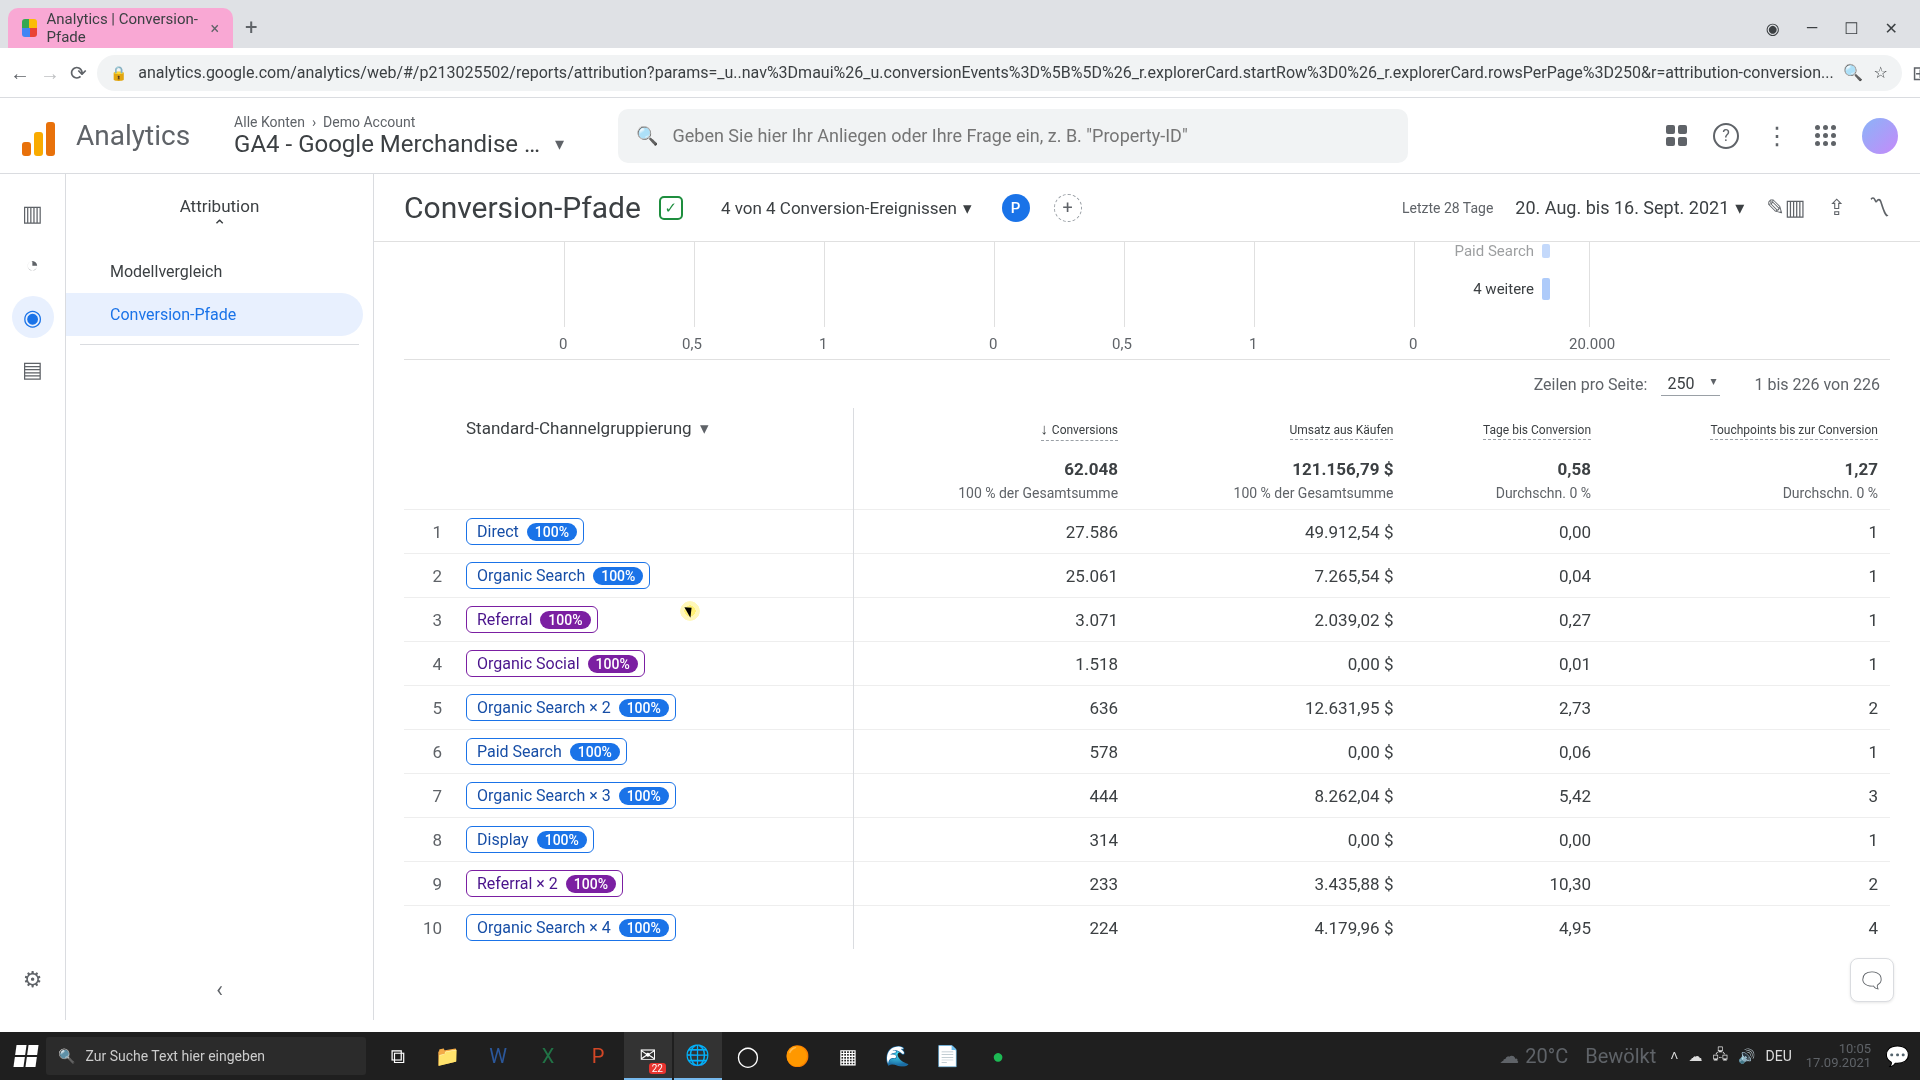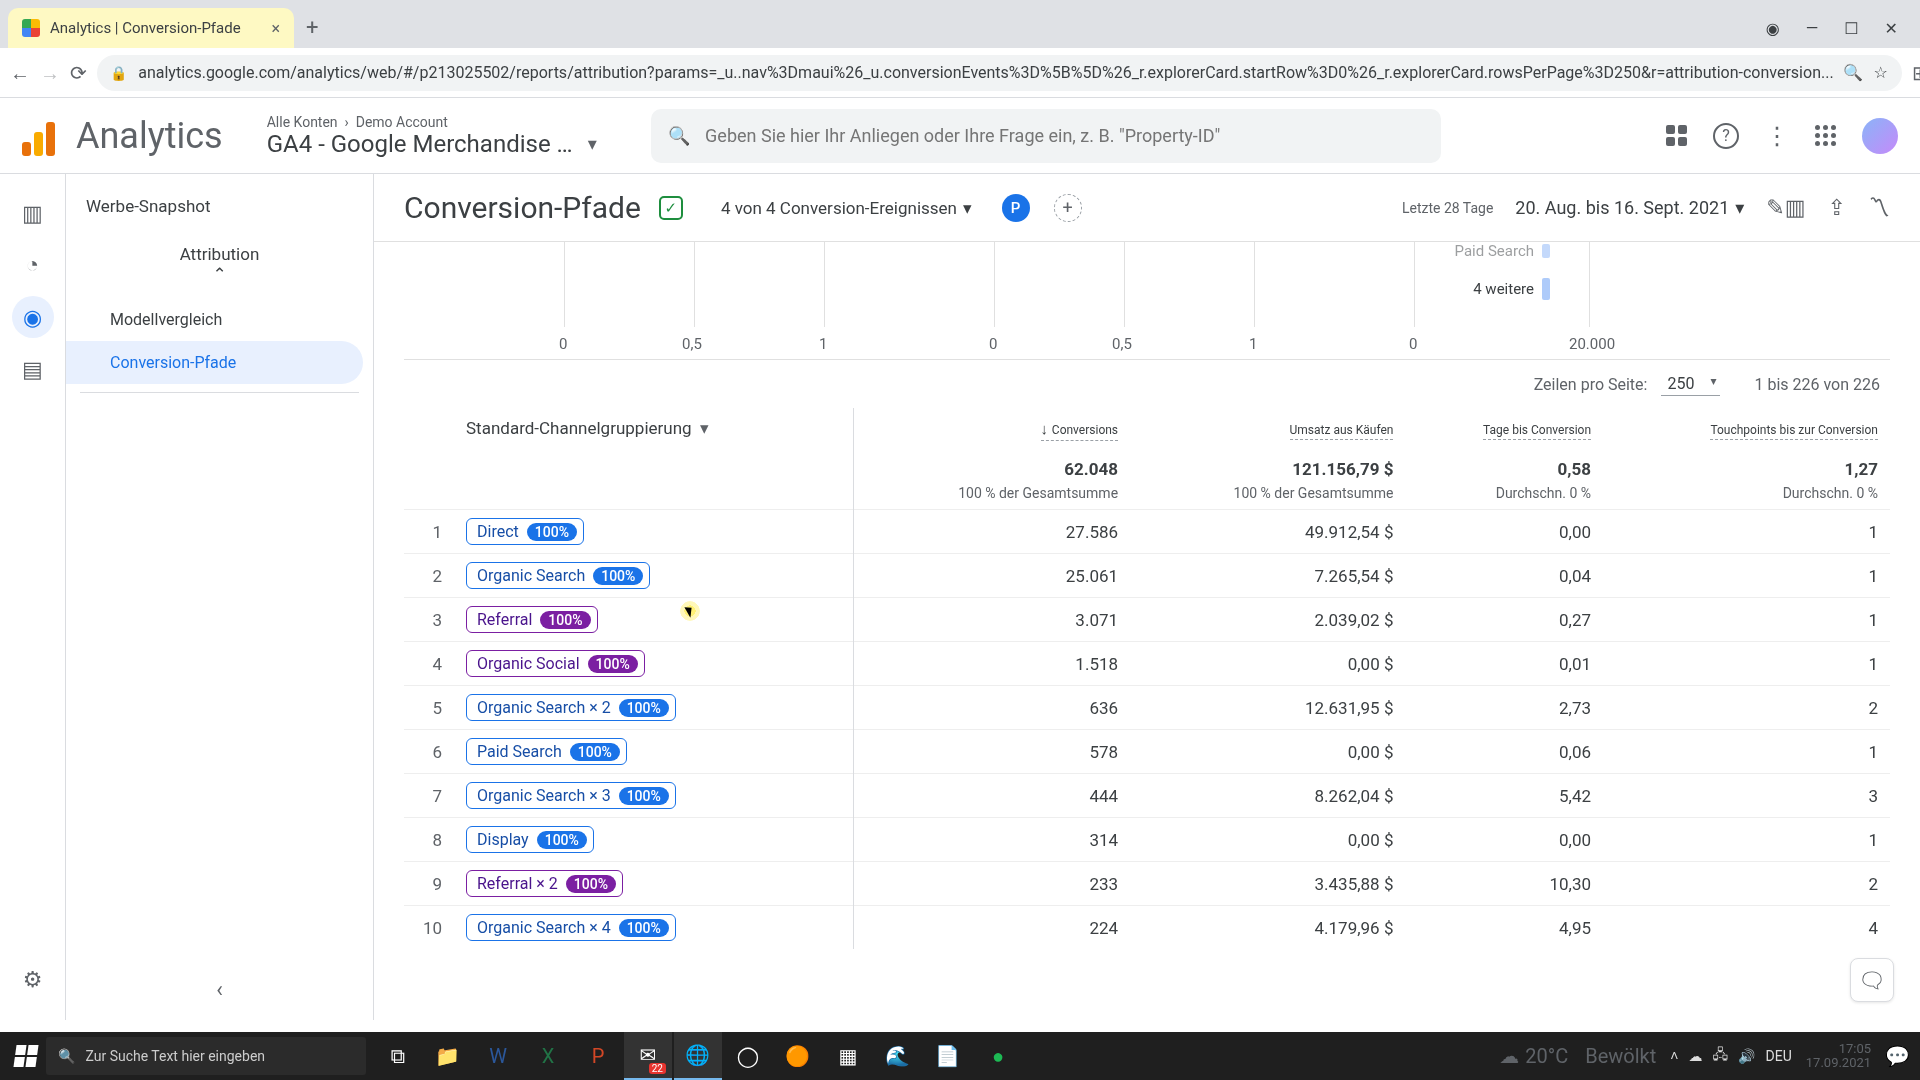--- a/index.html
+++ b/index.html
@@ -1,39 +1,39 @@
 <!DOCTYPE html>
 <html><head>
 <meta charset="utf-8">
 <style>
   * { box-sizing: border-box; margin: 0; padding: 0; font-family: "Segoe UI", Roboto, Arial, sans-serif; }
   body { width: 1920px; height: 1080px; overflow: hidden; background: #fff; transform-origin: top left; }
 
   
   .browser-chrome { background: #dfe1e5; }
   .tab-strip { height: 48px; display: flex; align-items: flex-end; padding: 0 8px; }
-  .tab { background: #fef9c3; height: 40px; display: flex; align-items: center; padding: 0 14px; border-radius: 10px 10px 0 0; gap: 10px; font-size: 15px; color: #3c4043; width: 286px; }
+  .tab { background: #f9a8d4; height: 40px; display: flex; align-items: center; padding: 0 14px; border-radius: 10px 10px 0 0; gap: 10px; font-size: 15px; color: #3c4043; width: 225px; }
   .tab .favicon { width: 18px; height: 18px; border-radius: 3px; background: conic-gradient(#fbbc05 0 90deg,#ea4335 90deg 180deg,#4285f4 180deg 270deg,#34a853 270deg 360deg); }
   .tab .close { margin-left: auto; font-size: 16px; color:#5f6368; }
   .new-tab { font-size: 22px; color:#5f6368; padding: 0 12px 8px; }
   .win-controls { margin-left: auto; display: flex; gap: 26px; padding: 4px 14px 10px; color:#3c4043; font-size:16px; }
   .toolbar { background:#fff; height: 50px; display:flex; align-items:center; padding: 0 10px; gap: 10px; border-bottom:1px solid #dadce0; }
   .nav-btn { width: 32px; height: 32px; display:flex; align-items:center; justify-content:center; color:#5f6368; font-size:20px; border-radius:50%; }
   .addr { flex:1; background:#f1f3f4; height:36px; border-radius:18px; display:flex; align-items:center; padding:0 14px; font-size:16px; color:#3c4043; gap:10px; }
   .lock { font-size:14px; color:#5f6368; }
   .tb-right { display:flex; align-items:center; gap:16px; color:#5f6368; font-size:20px; }
 
   
   .ga-header { height: 76px; display:flex; align-items:center; padding: 0 22px; gap: 14px; border-bottom:1px solid #dadce0; }
   .ga-logo { width:40px;height:40px;display:flex;align-items:flex-end;gap:3px; }
   .ga-logo span { display:block; background:#f9ab00; border-radius:3px; }
   .ga-logo .b1{width:9px;height:14px;background:#e8710a}
   .ga-logo .b2{width:9px;height:24px;background:#f9ab00}
   .ga-logo .b3{width:9px;height:34px;background:#e8710a}
-  .ga-name { font-size:36px; color:#5f6368; font-weight:400; }
+  .ga-name { font-size:28px; color:#5f6368; font-weight:400; }
   .ga-prop { margin-left: 30px; }
   .ga-prop .crumb { font-size:14px; color:#5f6368; }
   .ga-prop .prop-row { display:flex; align-items:center; gap:15px; font-size:24px; color:#3c4043; }
   .ga-prop .prop-row .chev { color:#5f6368; font-size:18px; }
   .ga-search { margin-left: 40px; width: 790px; height:54px; background:#f1f3f4; border-radius:10px; display:flex; align-items:center; padding:0 18px; gap:14px; color:#5f6368; font-size:18px; }
   .ga-search input { border:none; background:transparent; flex:1; font-size:18px; color:#3c4043; outline:none; }
   .ga-header-right { margin-left:auto; display:flex; align-items:center; gap:26px; color:#5f6368; font-size:24px; }
   .grid-icon { display:grid; grid-template-columns:repeat(2,9px); grid-template-rows:repeat(2,9px); gap:3px; }
   .grid-icon span{background:#5f6368;border-radius:2px;}
   .apps-icon { display:grid; grid-template-columns:repeat(3,5px); grid-template-rows:repeat(3,5px); gap:3px; }
@@ -200,21 +200,20 @@
 <div class="app">
   <div class="rail">
     <div class="rail-item">▥</div>
     <div class="rail-item">◔</div>
     <div class="rail-item active">◉</div>
     <div class="rail-item">▤</div>
     <div class="rail-item gear">⚙</div>
   </div>
 
   <div class="sidebar">
-    <div class="side-item">Werbe-Snapshot</div>
     <div class="side-group">
       <span>Attribution</span>
       <span>⌃</span>
     </div>
     <div class="side-sub">Modellvergleich</div>
     <div class="side-sub active">Conversion-Pfade</div>
     <div class="side-divider"></div>
     <div class="side-collapse">‹</div>
   </div>
 
@@ -449,18 +448,18 @@
       <span>20°C</span>&nbsp;<span>Bewölkt</span>
     </div>
     <div class="tray">
       <span>˄</span>
       <span>☁</span>
       <span>🖧</span>
       <span>🔊</span>
       <span>DEU</span>
     </div>
     <div class="tb-clock">
-      <div>17:05</div>
+      <div>10:05</div>
         <div>17.09.2021</div>
     </div>
     <span>💬</span>
   </div>
 </div>
 
 </body></html>

